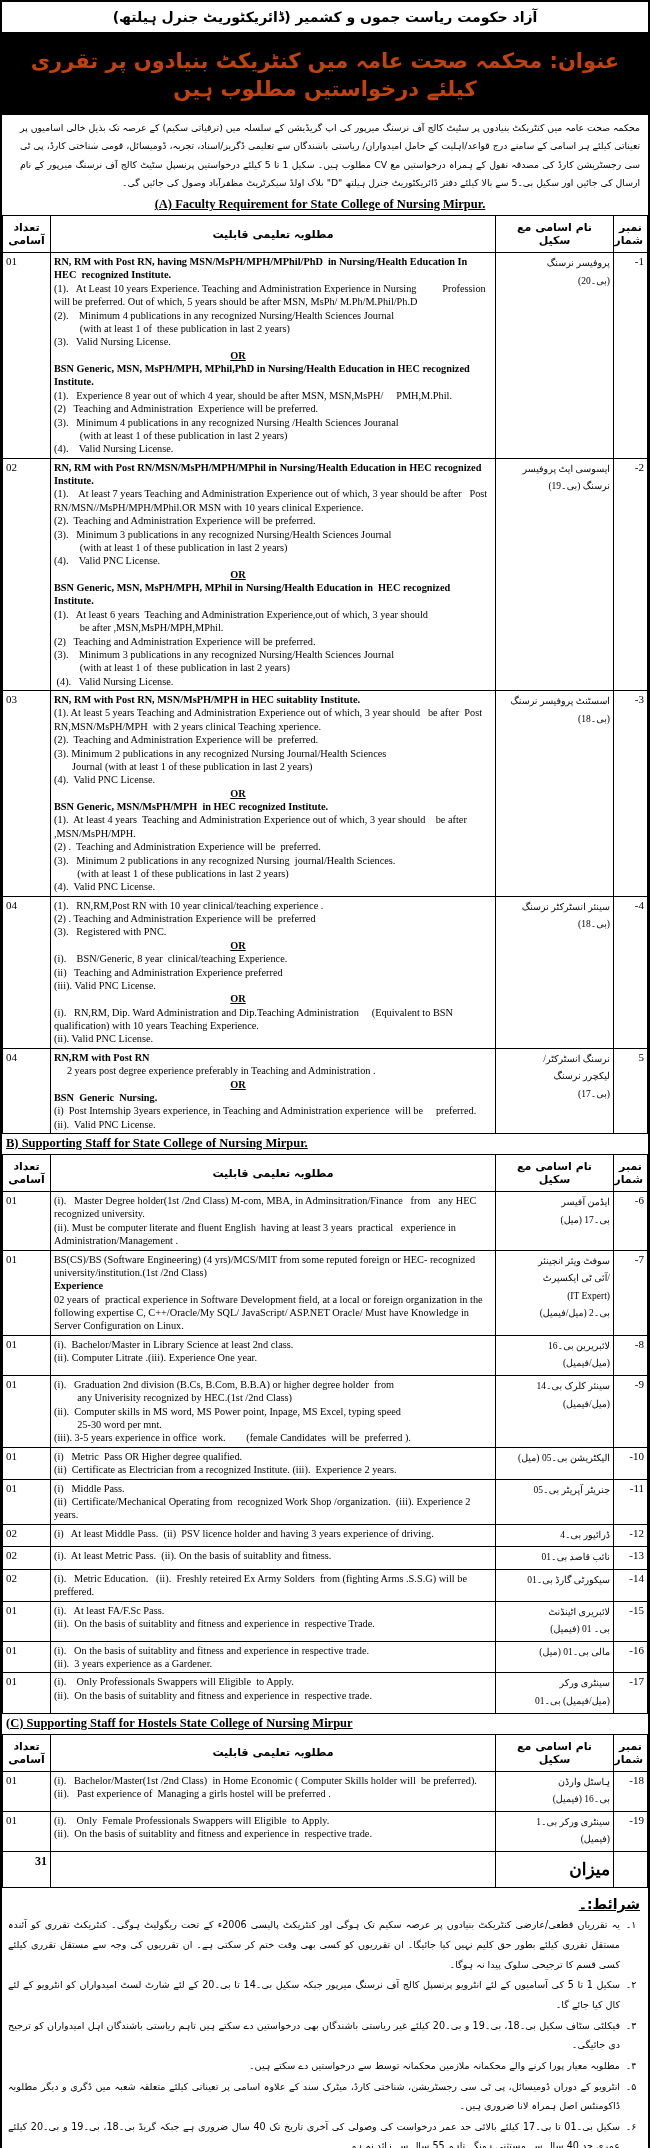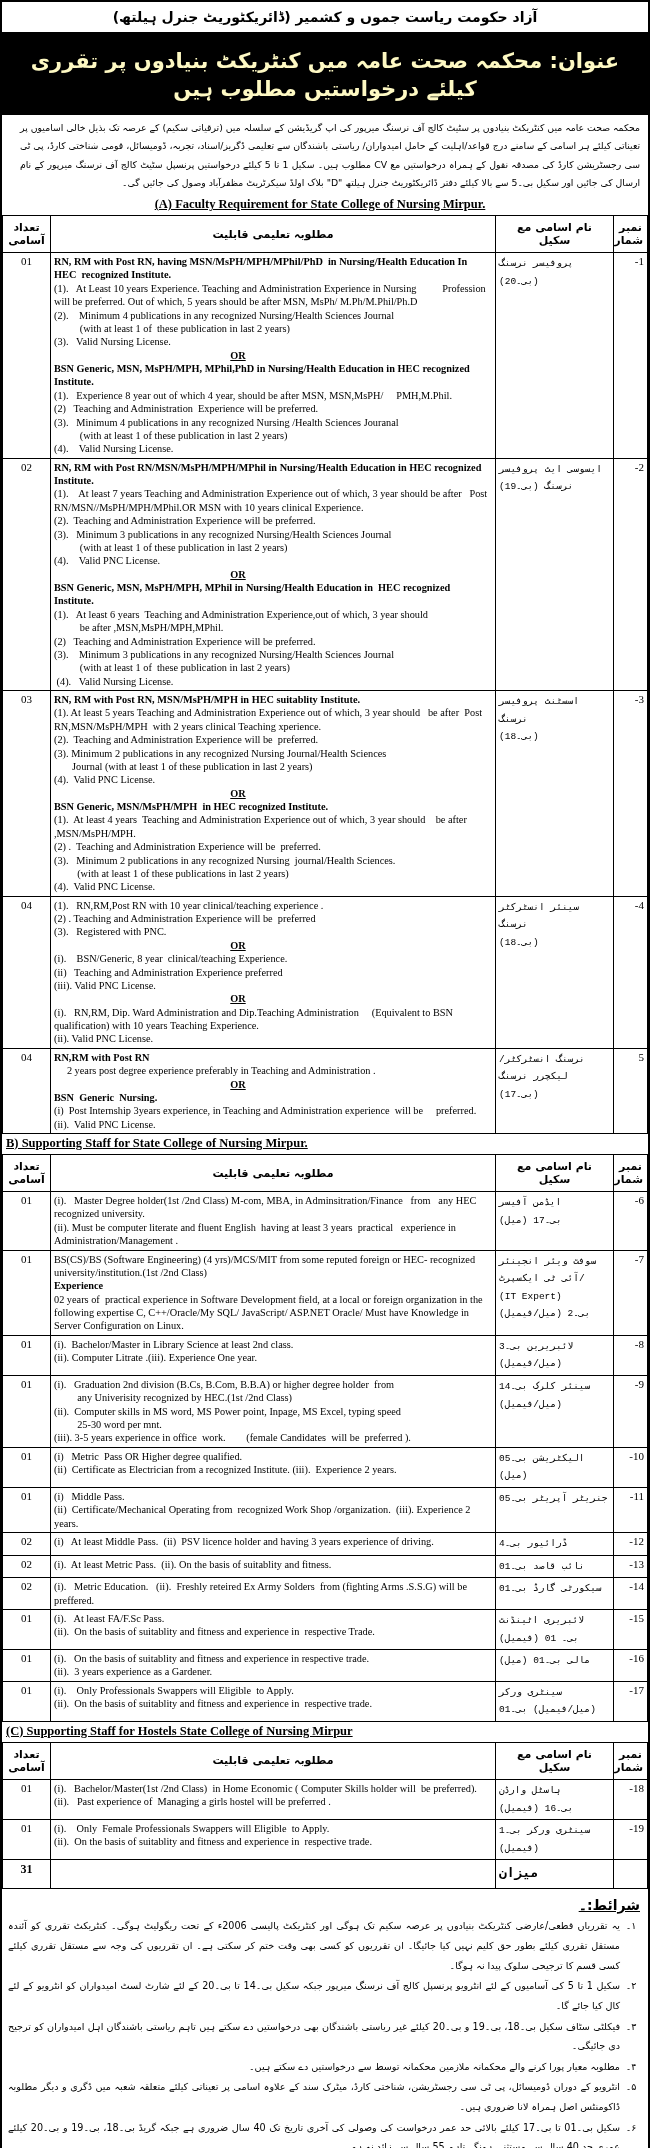--- a/index.html
+++ b/index.html
@@ -23,21 +23,21 @@
     font-family: "DejaVu Sans", sans-serif;
     font-size: 14px;
     font-weight: bold;
     padding: 7px 4px 7px 4px;
     border-bottom: 6px solid #000000;
     direction: rtl;
     letter-spacing: .5px;
   }
   .title-bar {
     background: #000;
-    color: #fef9c3;
+    color: #c2410c;
     text-align: center;
     direction: rtl;
     font-family: "DejaVu Sans", sans-serif;
     font-size: 21px;
     font-weight: bold;
     padding: 9px 6px 11px 6px;
     line-height: 1.35;
   }
   .intro {
     direction: rtl;
@@ -68,42 +68,42 @@
     border: 1.6px solid #000;
   }
   table.jobs td, table.jobs th {
     border: 1.1px solid #000;
     vertical-align: top;
     padding: 2px 3px;
   }
   th.h-sr, td.c-sr { width: 34px; text-align: right; }
   th.h-post, td.c-post { width: 118px; }
   th.h-qual, td.c-qual { }
-  th.h-no, td.c-no { width: 48px; text-align: center; }
+  th.h-no, td.c-no { width: 48px; }
 
   table.jobs thead th {
     font-family: "DejaVu Sans", sans-serif;
     font-size: 11px;
     font-weight: bold;
     direction: rtl;
     text-align: center;
     padding: 5px 4px;
     vertical-align: middle;
   }
   th.h-qual { font-size: 13px; }
   td.c-sr {
     font-family: "Liberation Serif", serif;
     font-size: 11px;
     padding-top: 3px;
     padding-right: 5px;
   }
   td.c-post {
     direction: rtl;
-    text-align: left;
-    font-family: Liberation Mono, monospace;
+    text-align: right;
+    font-family: Liberation Serif, serif;
     font-size: 9.5px;
     line-height: 1.85;
     padding-top: 4px;
   }
   td.c-no {
     font-family: "Liberation Serif", serif;
     font-size: 11px;
     padding-top: 3px;
   }
   td.c-qual {
@@ -116,21 +116,21 @@
   td.c-qual .or {
     display: block;
     text-align: center;
     font-weight: bold;
     text-decoration: underline;
     margin: 0 0 0 -70px;
   }
   td.c-qual .ln { display: block; white-space: pre-wrap; }
   .total-row td { font-weight: bold; }
   .total-row .c-post {
-    font-size: 13px;
+    font-size: 17px;
     font-weight: bold;
   }
   .total-row .c-sr { font-size: 12px; font-weight: bold; }
 
   
   .cond-wrap { padding: 4px 6px 0 6px; }
   .cond-title {
     direction: rtl;
     text-align: right;
     font-family: "DejaVu Sans", sans-serif;
@@ -328,21 +328,21 @@
             </td>
             <td class="c-sr">-7</td>
           </tr>
           <tr>
             <td class="c-no">01</td>
             <td class="c-qual">
               <span class="ln">(i).  Bachelor/Master in Library Science at least 2nd class.</span>
               <span class="ln">(ii). Computer Litrate .(iii). Experience One year.</span>
             </td>
             <td class="c-post">
-              <div>لائبریرین بی۔3</div>
+              <div>لائبریرین بی۔16</div>
               <div>(میل/فیمیل)</div>
             </td>
             <td class="c-sr">-8</td>
           </tr>
           <tr>
             <td class="c-no">01</td>
             <td class="c-qual">
               <span class="ln">(i).   Graduation 2nd division (B.Cs, B.Com, B.B.A) or higher degree holder  from</span>
               <span class="ln">         any Univerisity recognized by HEC.(1st /2nd Class)</span>
               <span class="ln">(ii).  Computer skills in MS word, MS Power point, Inpage, MS Excel, typing speed</span>

